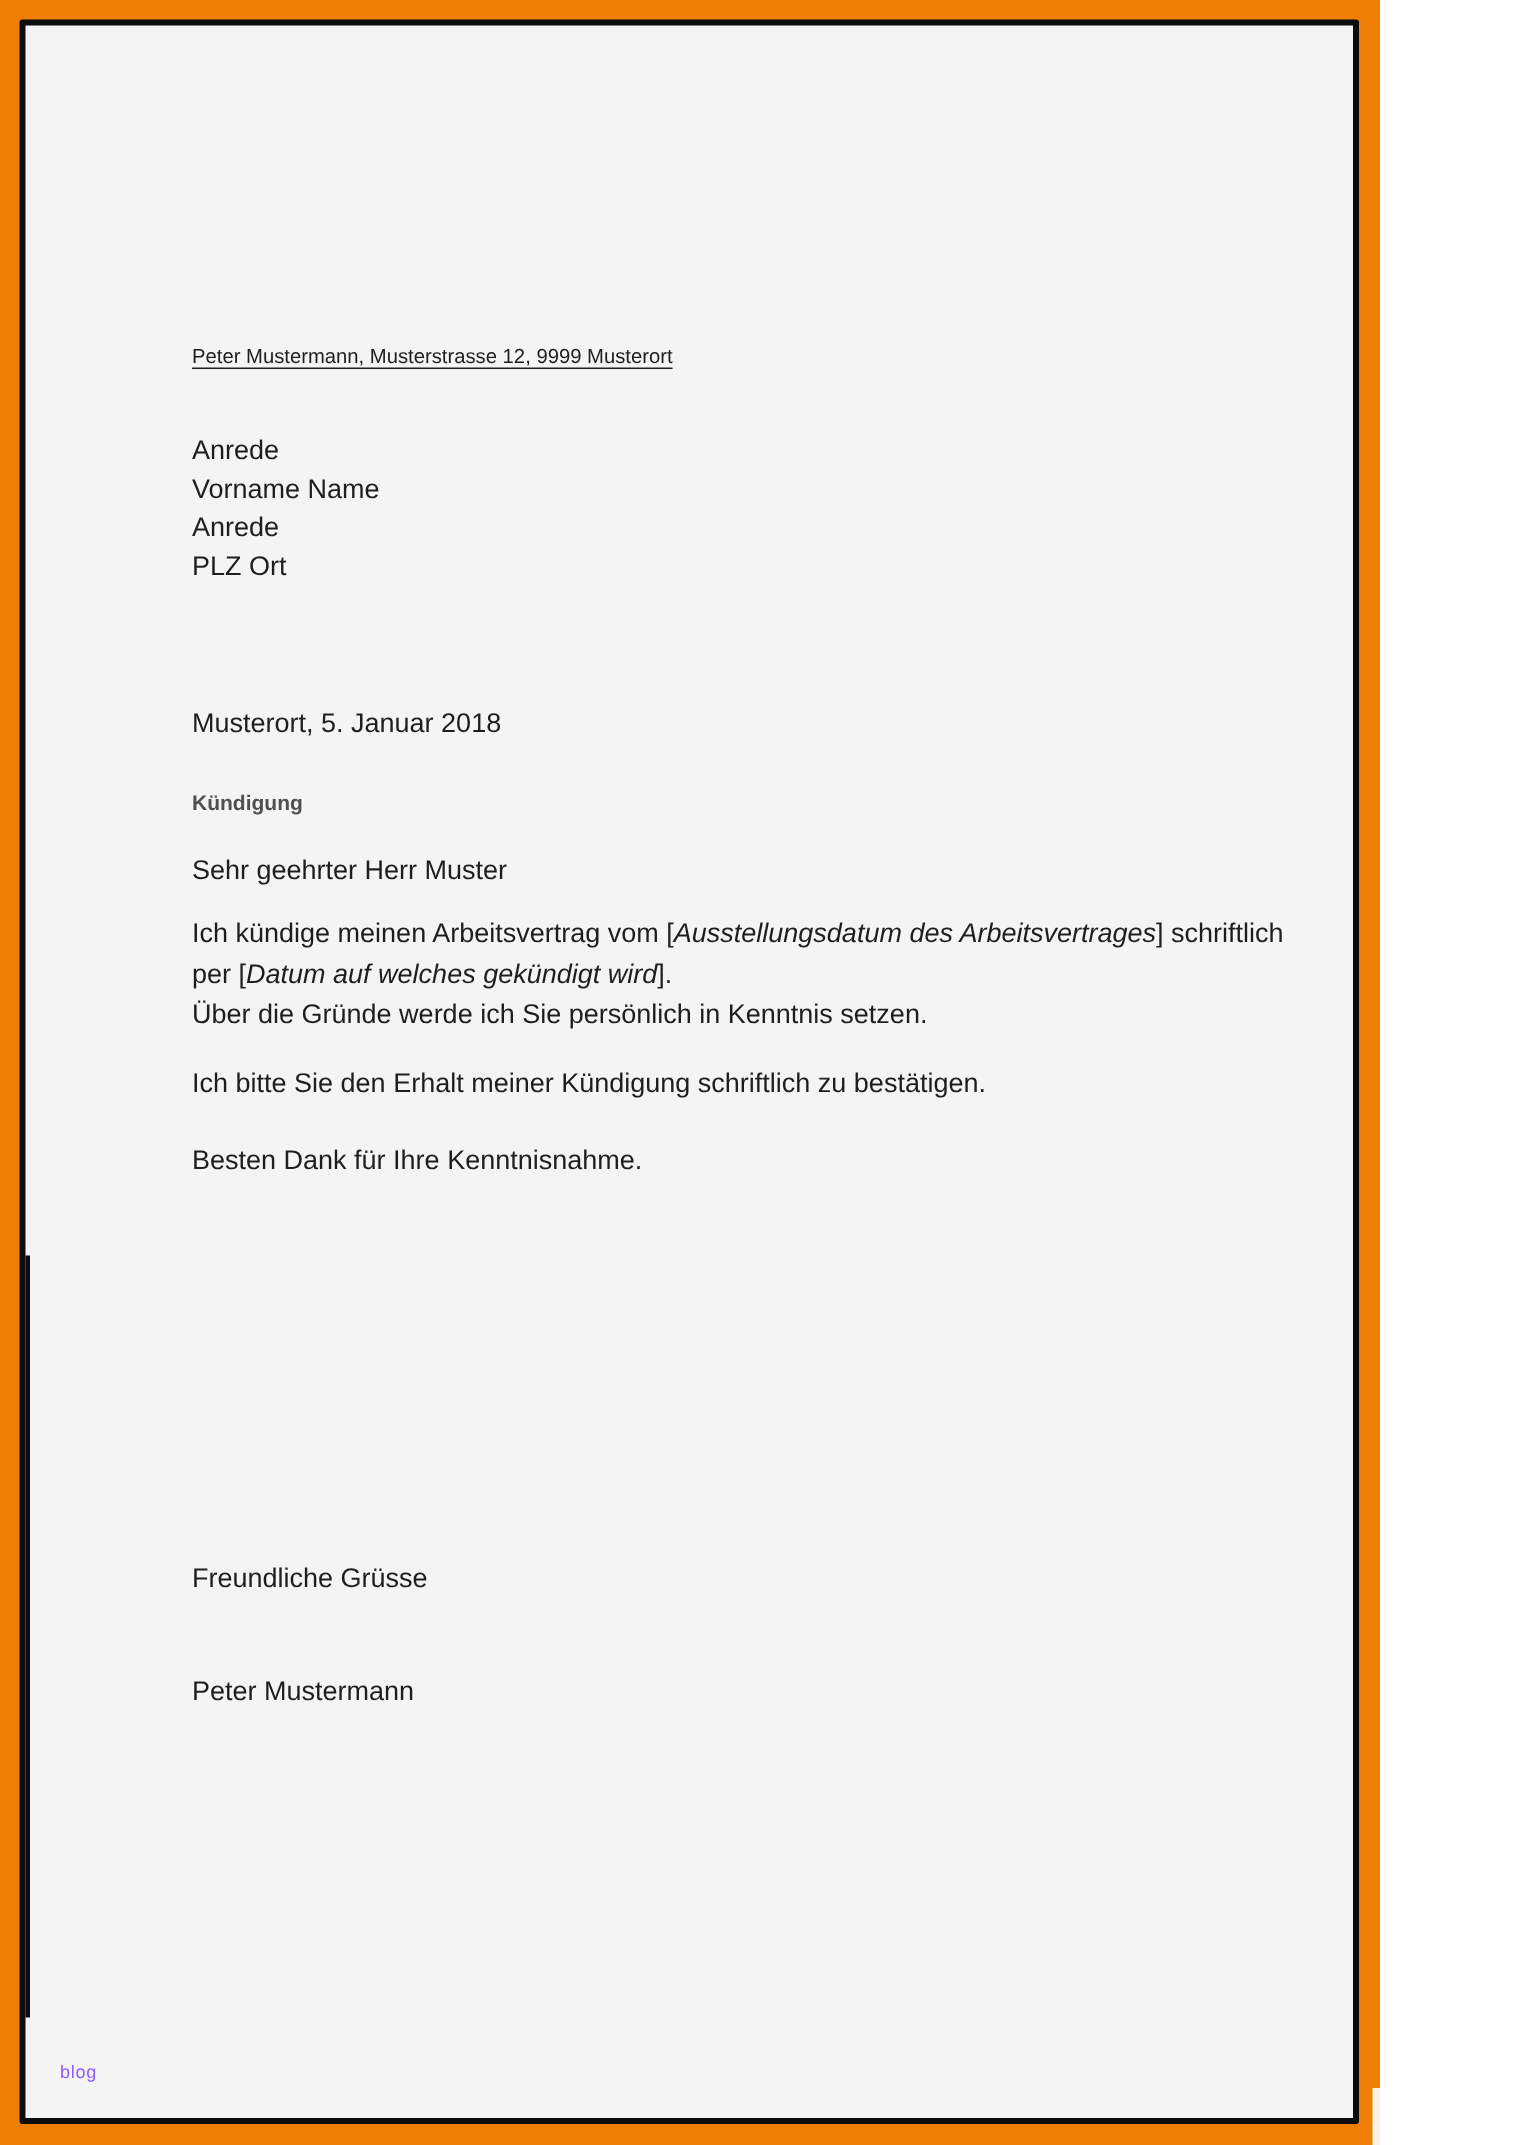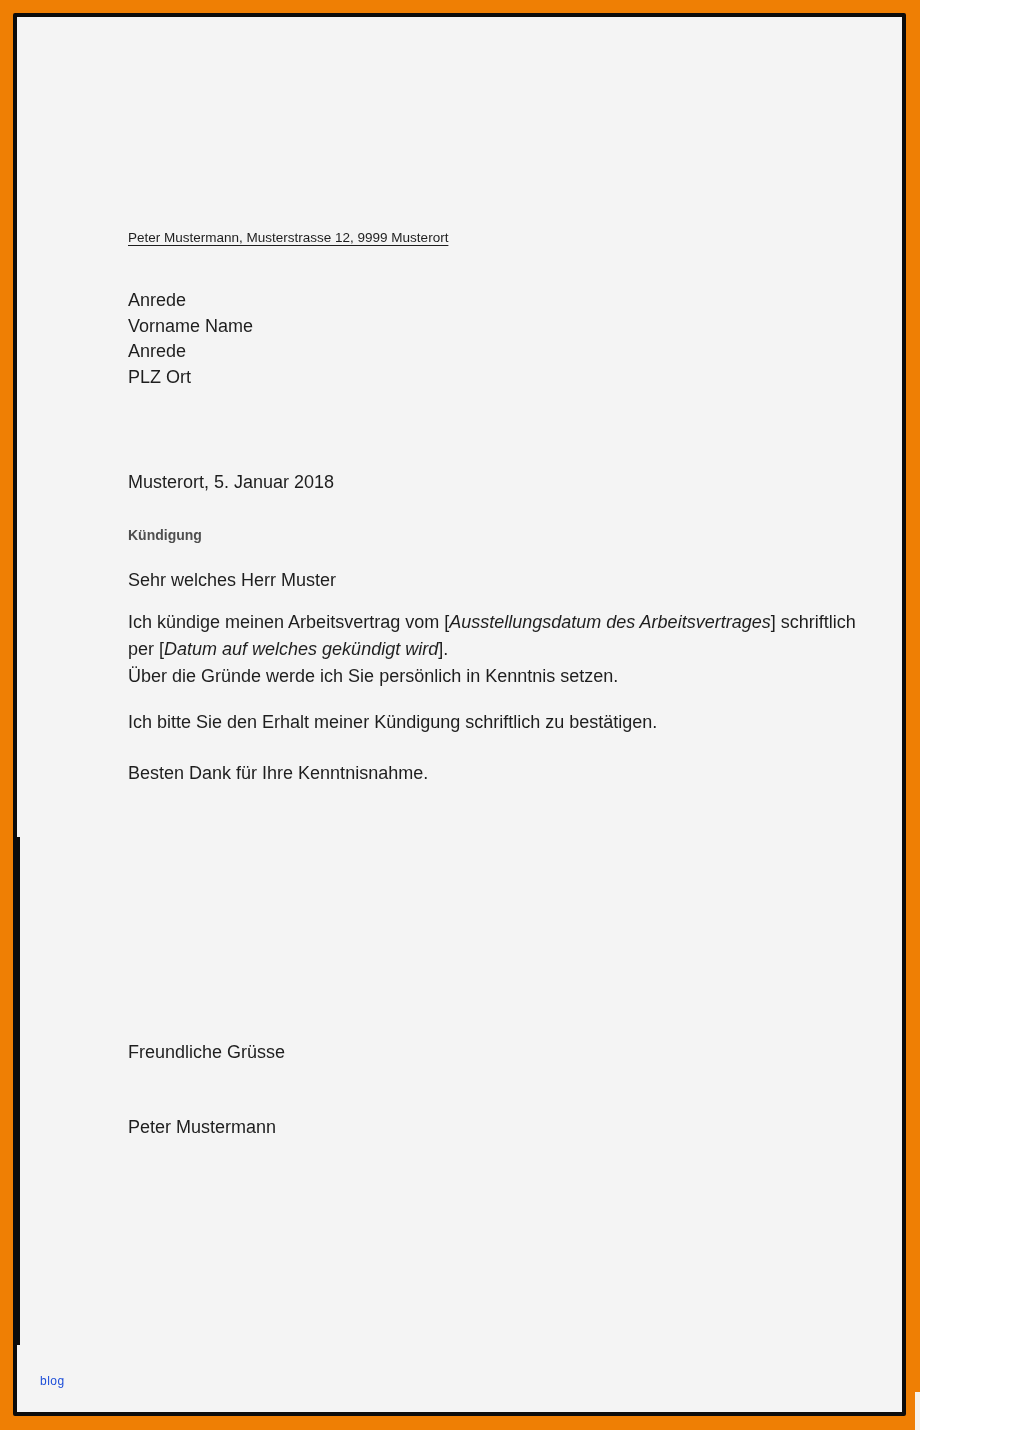--- a/index.html
+++ b/index.html
@@ -114,21 +114,21 @@
   .signature {
     left: 111px;
     top: 1097px;
     text-align: right;
   }
   .watermark {
     left: 23px;
     top: 1357px;
     font-size: 12px;
     line-height: 14px;
-    color: #1d4ed8;
+    color: #8b5cf6;
     letter-spacing: 0.5px;
   }
   em {
     font-style: italic;
   }
 </style>
 </head>
 <body>
 
 <div class="page">
@@ -140,21 +140,21 @@
       <div>Anrede</div>
       <div>Vorname Name</div>
       <div>Anrede</div>
       <div>PLZ Ort</div>
     </div>
 
     <div class="txt date-line">Musterort, 5. Januar 2018</div>
 
     <div class="txt title">Kündigung</div>
 
-    <div class="txt salutation">Sehr welches Herr Muster</div>
+    <div class="txt salutation">Sehr geehrter Herr Muster</div>
 
     <div class="txt para1"><span>Ich kündige meinen Arbeitsvertrag vom [</span><em>Ausstellungsdatum des Arbeitsvertrages</em><span>] schriftlich</span><br><span>per [</span><em>Datum auf welches gekündigt wird</em><span>].</span><br><span>Über die Gründe werde ich Sie persönlich in Kenntnis setzen.</span></div>
 
     <div class="txt para2">Ich bitte Sie den Erhalt meiner Kündigung schriftlich zu bestätigen.</div>
 
     <div class="txt para3">Besten Dank für Ihre Kenntnisnahme.</div>
 
     <div class="txt closing">Freundliche Grüsse</div>
 
     <div class="txt signature">Peter Mustermann</div>

